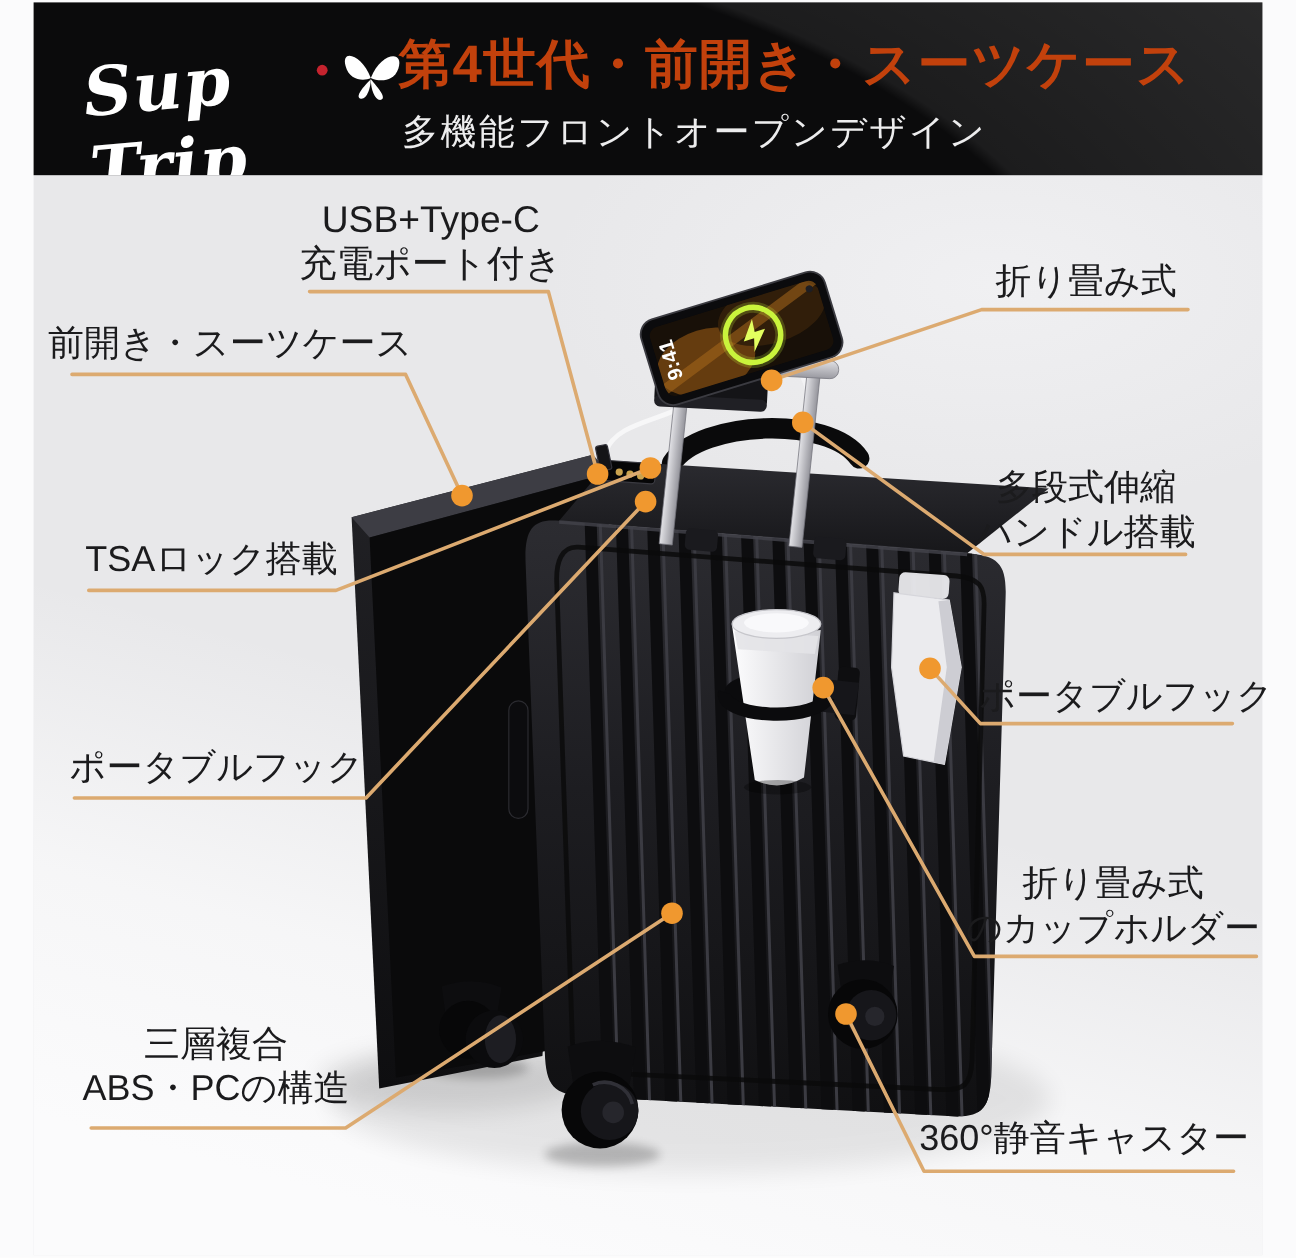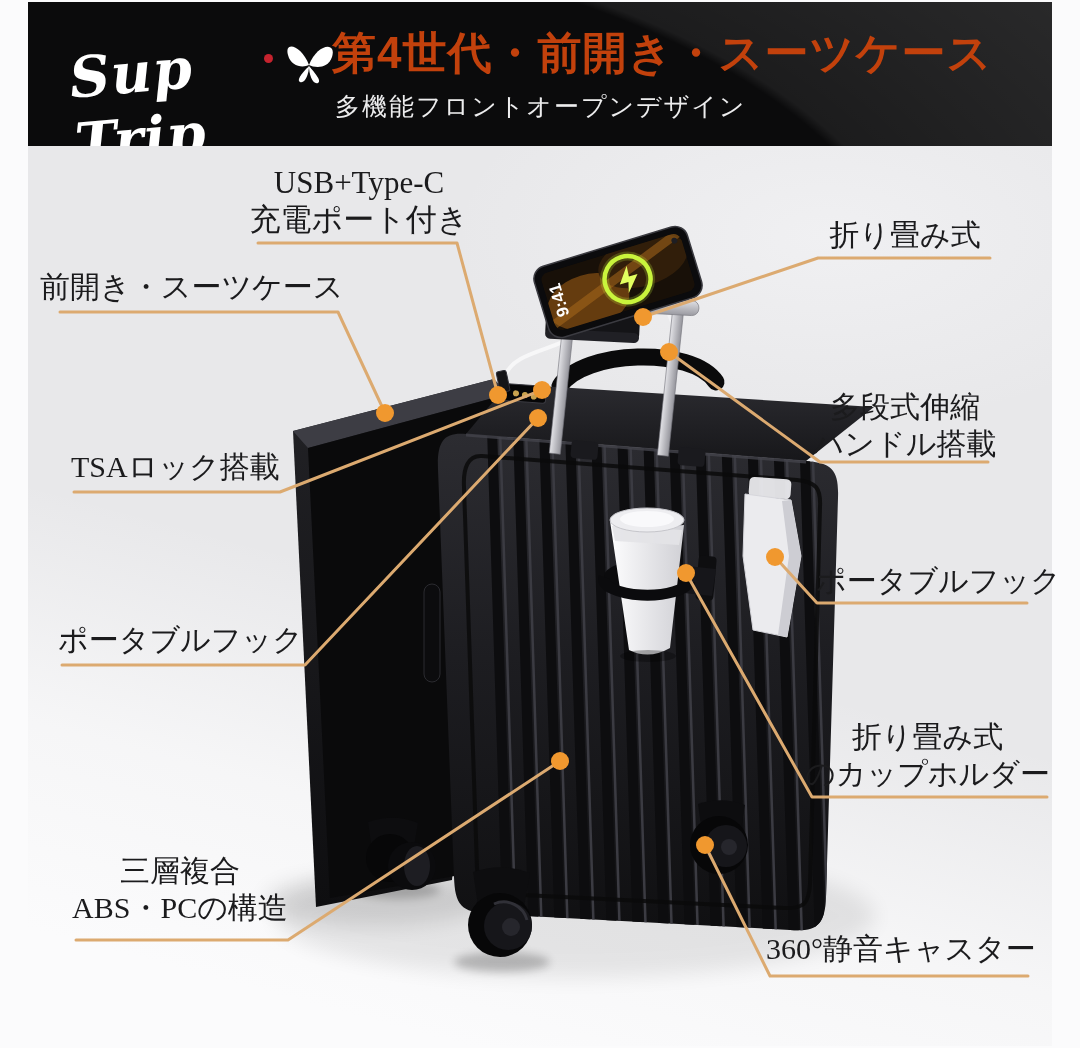--- a/index.html
+++ b/index.html
@@ -16,26 +16,26 @@
   .banner::after{content:"";position:absolute;inset:0;
     background:radial-gradient(ellipse 1400px 720px at 12% 230%,
       rgba(0,0,0,0) 55%, rgba(255,255,255,.07) 56%, rgba(255,255,255,.12) 78%, rgba(255,255,255,.17) 100%);}
   .logo{position:absolute;left:40px;top:14px;width:250px;height:116px;z-index:2;}
   .logo-text{position:absolute;left:4px;top:18px;color:#fff;font-family:"DejaVu Serif","Liberation Serif",serif;
     font-style:italic;font-weight:700;font-size:56px;letter-spacing:1px;transform:rotate(-5deg);}
   .logo-dot{position:absolute;left:196px;top:38px;width:9px;height:9px;border-radius:50%;background:#c5232e;}
   .logo-fly{position:absolute;left:212px;top:22px;}
   .banner-title{position:absolute;left:304px;top:22px;color:#c2410c;font-size:44px;font-weight:700;
     letter-spacing:1px;white-space:nowrap;z-index:2;}
-  .banner-sub{position:absolute;left:307px;top:88px;color:#ededee;font-size:25px;font-weight:500;
+  .banner-sub{position:absolute;left:307px;top:88px;color:#ededee;font-size:30px;font-weight:500;
     letter-spacing:2px;white-space:nowrap;z-index:2;}
   
   .callout{position:absolute;color:#1b1b1d;font-size:30px;font-weight:500;line-height:37px;
     white-space:nowrap;z-index:6;}
-  .callout span{display:block;font-family:Liberation Serif, serif;}
+  .callout span{display:block;}
   .center{text-align:center;}
   
   .overlay{position:absolute;left:0;top:0;width:1080px;height:1048px;z-index:4;}
   .overlay.leaders{z-index:5;}
 </style>
 </head>
 <body>
 
 <div class="page">
 

